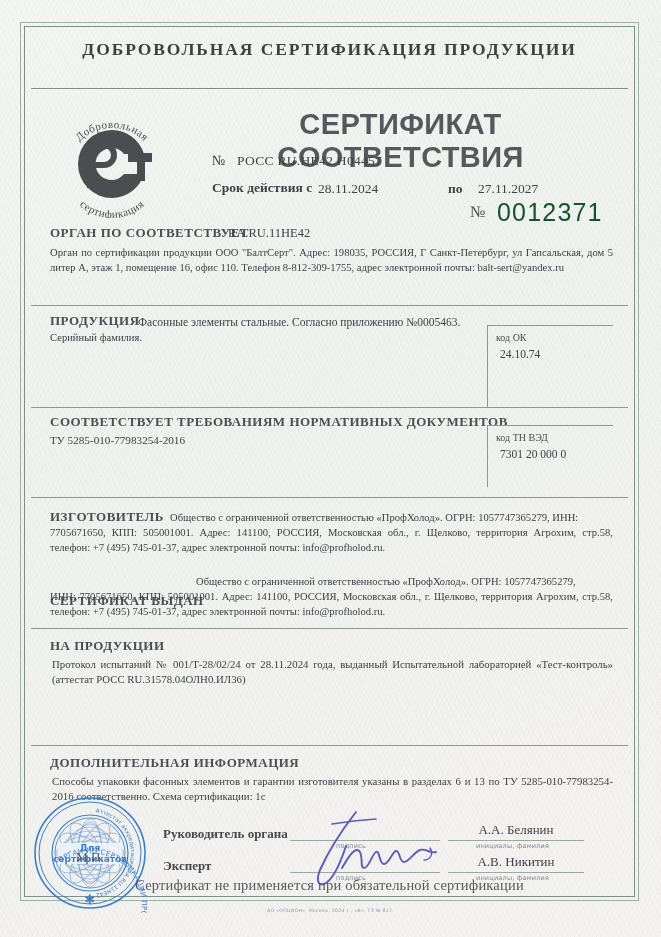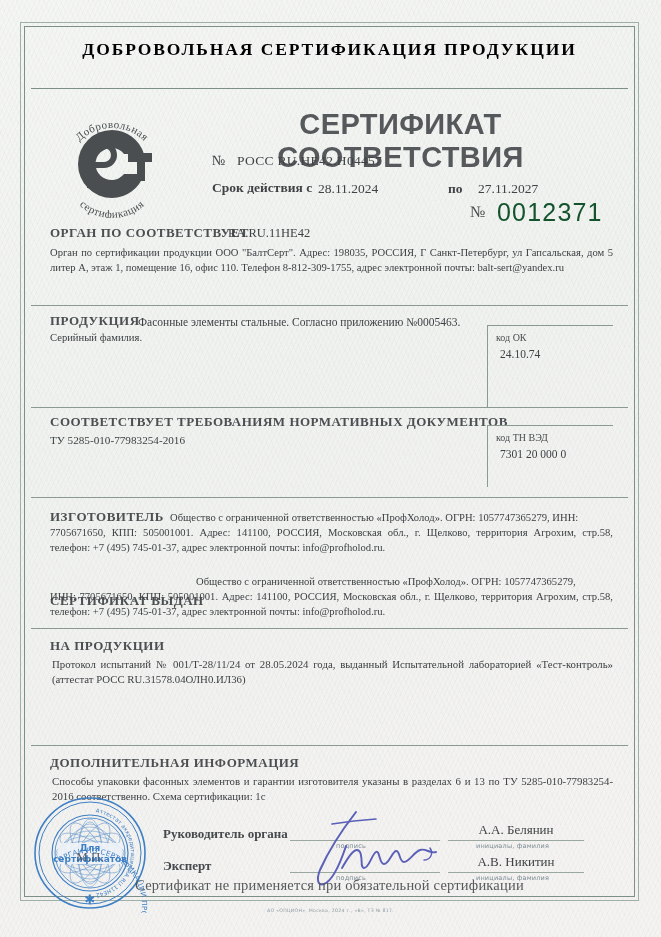--- a/index.html
+++ b/index.html
@@ -56,21 +56,21 @@
     box-sizing: border-box;
     display: flex;
     align-items: flex-start;
     justify-content: center;
   }
   #banner-title {
     margin-top: 6px;
     font-size: 17.5px;
     letter-spacing: 1.9px;
     font-weight: bold;
-    color: #000000;
+    color: #404040;
     white-space: nowrap;
   }
 
   
   #emblem {
     position: absolute;
     left: 52px; top: 112px;
     width: 120px; height: 106px;
   }
 
@@ -365,21 +365,21 @@
   <div class="sec-body" id="b-maker">Общество с ограниченной ответственностью «ПрофХолод». ОГРН: 1057747365279, ИНН:</div>
   <div class="sec-body" id="b-maker2">7705671650, КПП: 505001001. Адрес: 141100, РОССИЯ, Московская обл., г. Щелково, территория Агрохим, стр.58, телефон: +7 (495) 745-01-37, адрес электронной почты: info@profholod.ru.</div>
 
   <div class="sec-head" id="h-issued">СЕРТИФИКАТ ВЫДАН</div>
   <div class="sec-body" id="b-issued">Общество с ограниченной ответственностью «ПрофХолод». ОГРН: 1057747365279,</div>
   <div class="sec-body" id="b-issued2">ИНН: 7705671650, КПП: 505001001. Адрес: 141100, РОССИЯ, Московская обл., г. Щелково, территория Агрохим, стр.58, телефон: +7 (495) 745-01-37, адрес электронной почты: info@profholod.ru.</div>
 
   <div class="hr" id="hr-4"></div>
 
   <div class="sec-head" id="h-basis">НА ПРОДУКЦИИ</div>
-  <div class="sec-body" id="b-basis">Протокол испытаний № 001/Т-28/11/24 от 28.05.2024 года, выданный Испытательной лабораторией «Тест-контроль» (аттестат РОСС RU.31578.04ОЛН0.ИЛ36)</div>
+  <div class="sec-body" id="b-basis">Протокол испытаний № 001/Т-28/02/24 от 28.11.2024 года, выданный Испытательной лабораторией «Тест-контроль» (аттестат РОСС RU.31578.04ОЛН0.ИЛ36)</div>
 
   <div class="hr" id="hr-5"></div>
 
   <div class="sec-head" id="h-extra">ДОПОЛНИТЕЛЬНАЯ ИНФОРМАЦИЯ</div>
   <div class="sec-body" id="b-extra">Способы упаковки фасонных элементов и гарантии изготовителя указаны в разделах 6 и 13 по ТУ 5285-010-77983254-2016 соответственно. Схема сертификации: 1с</div>
 
   <div class="sig-role" id="role-1">Руководитель органа</div>
   <div class="sig-role" id="role-2">Эксперт</div>
 
   <div class="sig-line" id="sigline-1"></div>

